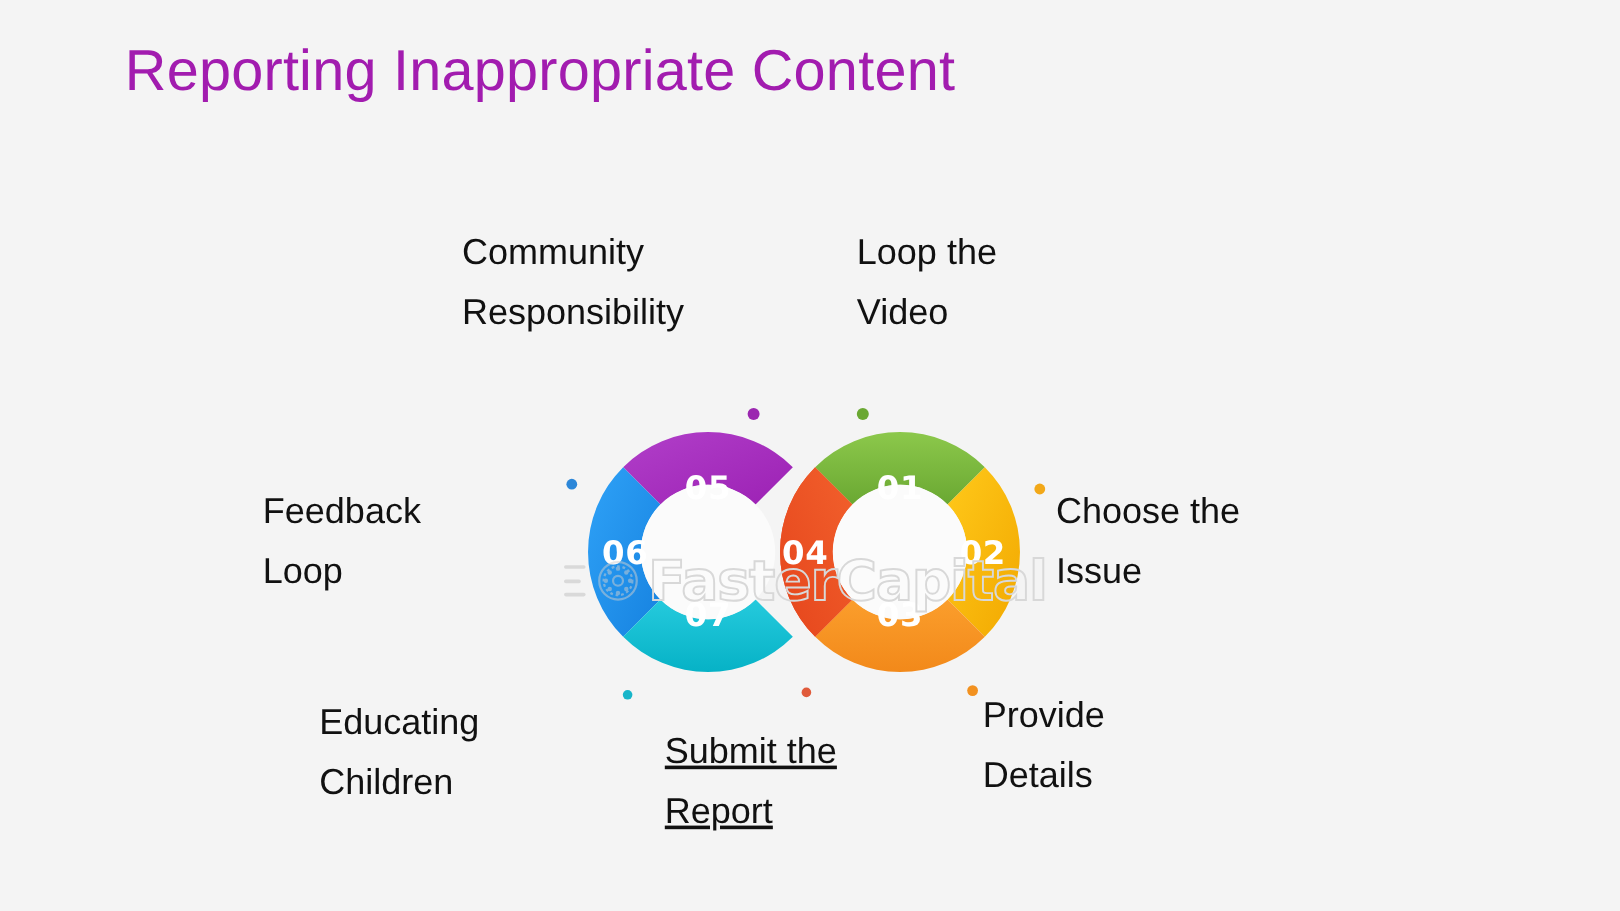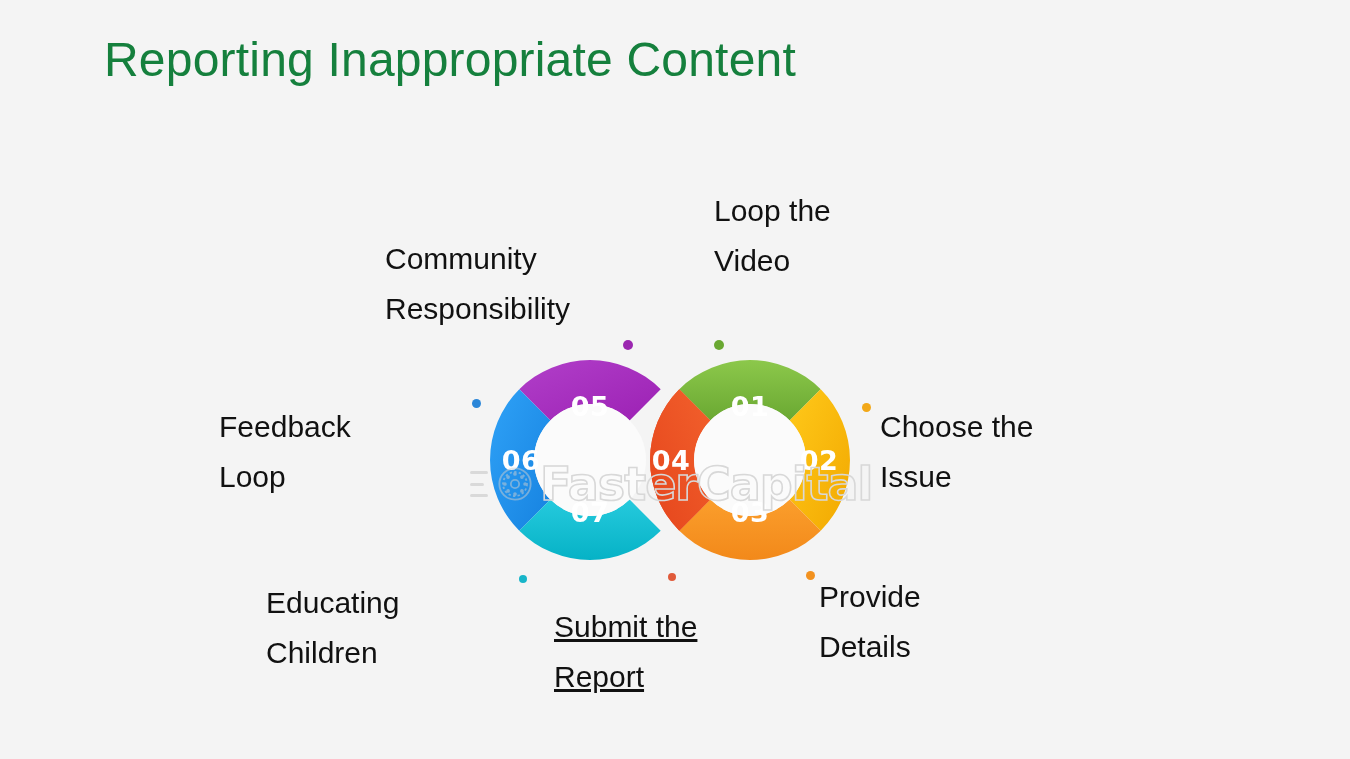--- a/index.html
+++ b/index.html
@@ -10,36 +10,36 @@
     overflow:hidden;
     position:relative;
   }
   #slide{position:absolute;inset:0;}
 
   #page-title{
     position:absolute;
     left:104px; top:32px;
     font-size:48px;
     font-weight:400;
-    color:#15803d;
+    color:#a21caf;
     letter-spacing:0.2px;
     white-space:nowrap;
   }
 
   
   .label{
     position:absolute;
     font-size:30px;
     line-height:50px;
     color:#111111;
     white-space:pre-line;
     font-weight:400;
   }
 
-  #label-05{ left:385px; top:186px;margin-top:48px; }
+  #label-05{ left:385px; top:186px; }
   #label-01{ left:714px; top:186px; }
   #label-06{ left:219px; top:402px; }
   #label-02{ left:880px; top:402px; }
   #label-07{ left:266px; top:578px; }
   #label-04{ left:554px; top:602px;text-decoration:underline; }
   #label-03{ left:819px; top:572px; }
 
   
   .dot{position:absolute;border-radius:50%;}
 

